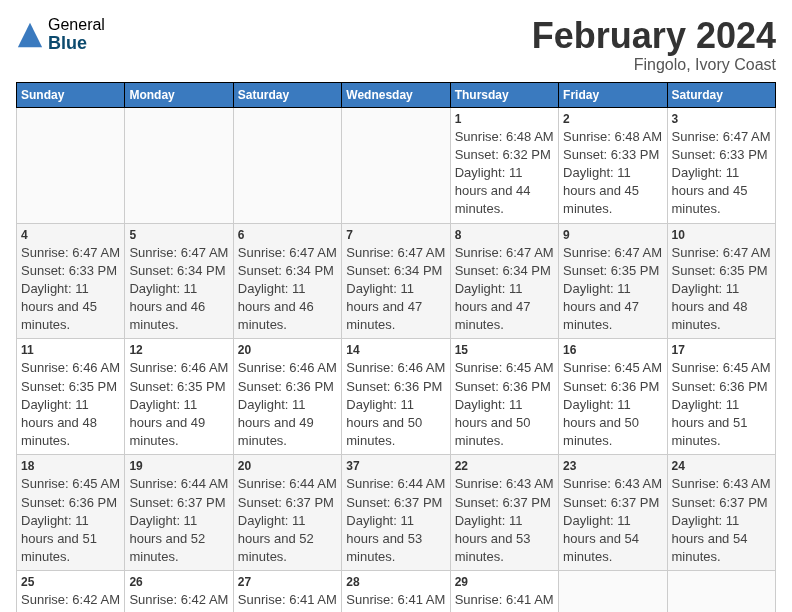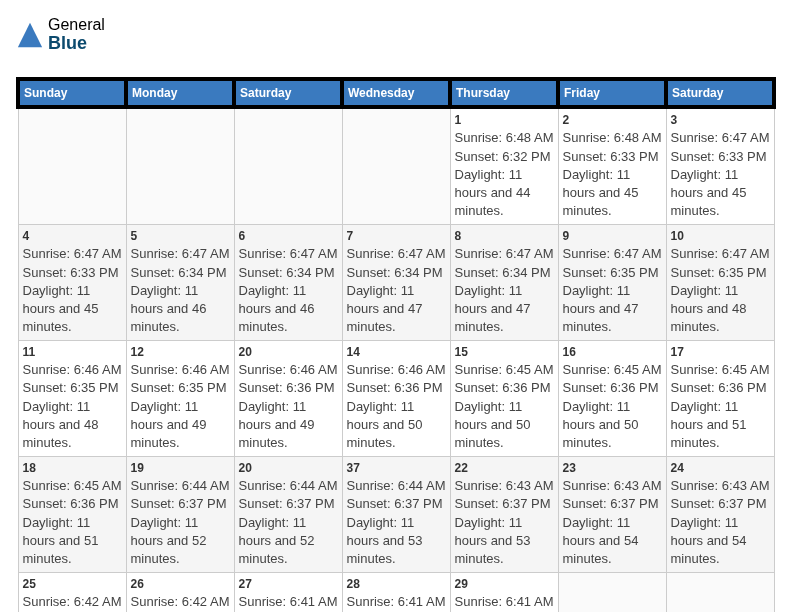--- a/index.html
+++ b/index.html
@@ -7,21 +7,21 @@
       font-family: Arial, sans-serif;
       background: #fff;
       width: 792px;
       min-height: 612px;
       padding: 16px;
     }
     .header {
       display: flex;
       justify-content: space-between;
       align-items: flex-start;
-      margin-bottom: 24px;
+      margin-bottom: 8px;
     }
     .logo {
       display: flex;
       align-items: center;
       gap: 4px;
     }
     .logo-text {
       display: flex;
       flex-direction: column;
       line-height: 1.1;
@@ -53,21 +53,21 @@
       border-collapse: collapse;
       table-layout: fixed;
     }
     thead tr th {
       background-color: #3a7abf;
       color: #fff;
       font-size: 12px;
       font-weight: bold;
       padding: 5px 4px;
       text-align: left;
-      border: 4px solid #000000;
+      border: 1px solid #000000;
     }
     tbody tr td {
       border: 1px solid #ccc;
       vertical-align: top;
       padding: 4px 4px;
       font-size: 10px;
       color: #333;
       height: 90px;
       background: #fff;
     }
@@ -96,20 +96,24 @@
 <div class="header">
   <div class="logo">
     <svg class="logo-icon" viewBox="0 0 30 30" xmlns="http://www.w3.org/2000/svg">
       <polygon points="15,2 28,28 2,28" fill="#3a7abf"></polygon>
     </svg>
     <div class="logo-text">
       <span>General</span>
       <span class="logo-blue">Blue</span>
     </div>
   </div>
+  <div class="title-block">
+    <div class="month-title">February 2024</div>
+    <div class="location-title">Fingolo, Ivory Coast</div>
+  </div>
 </div>
 
 <table>
   <thead>
     <tr id="header-row">
         <th>Sunday</th>
         <th>Monday</th>
         <th>Saturday</th>
         <th>Wednesday</th>
         <th>Thursday</th>

